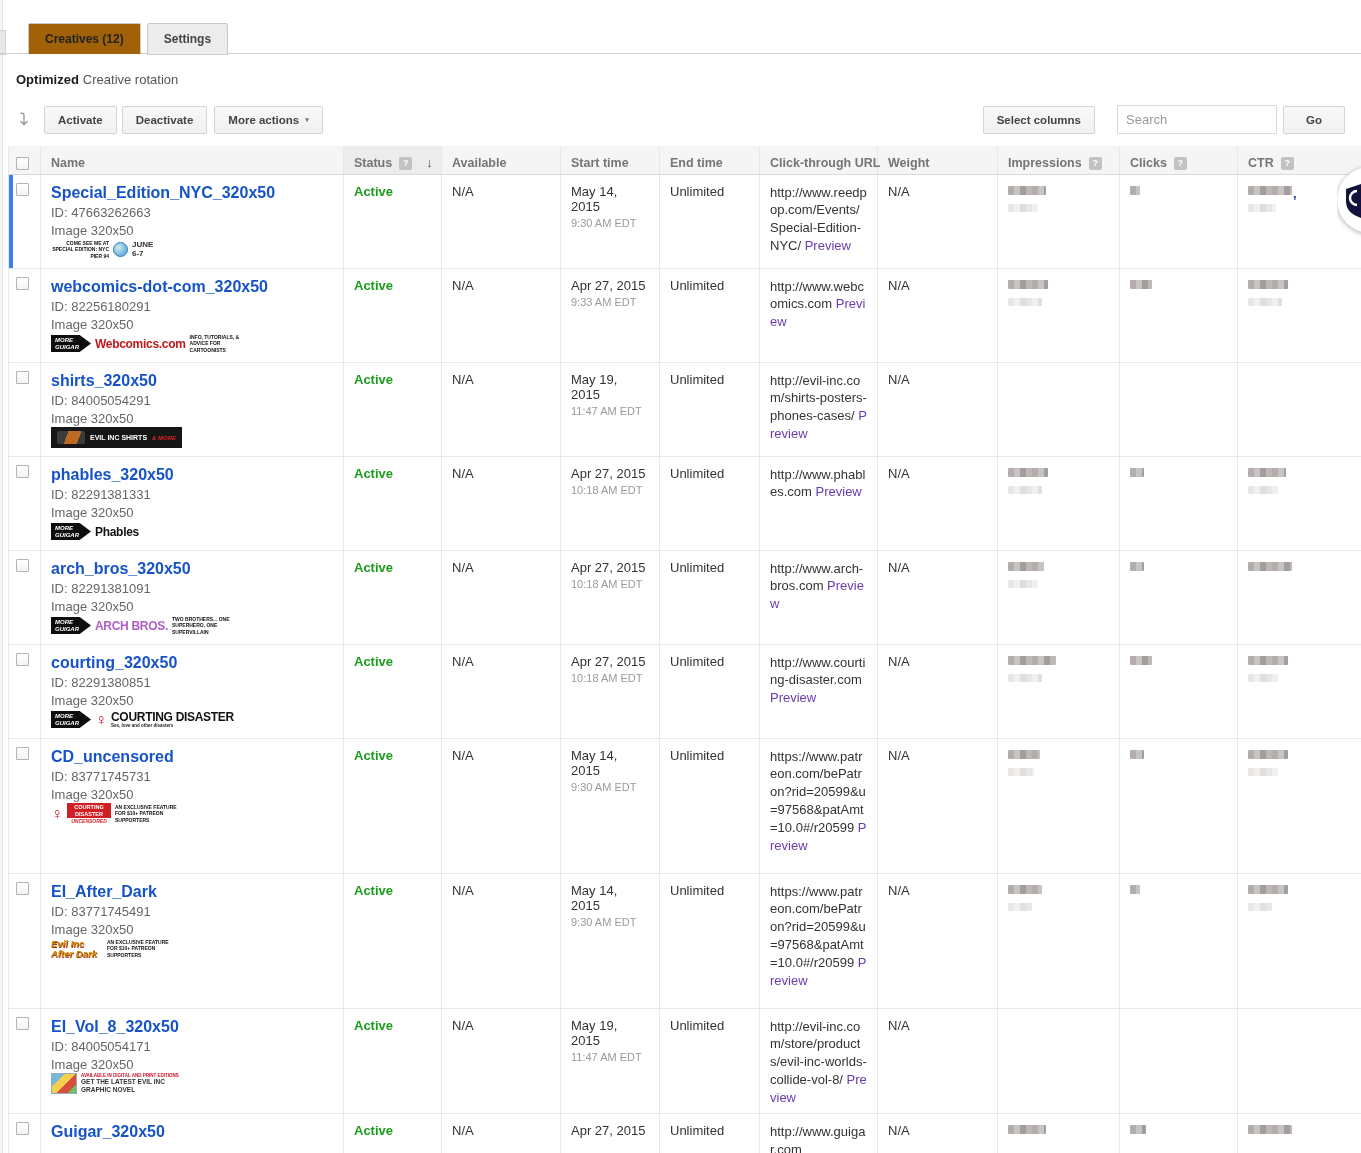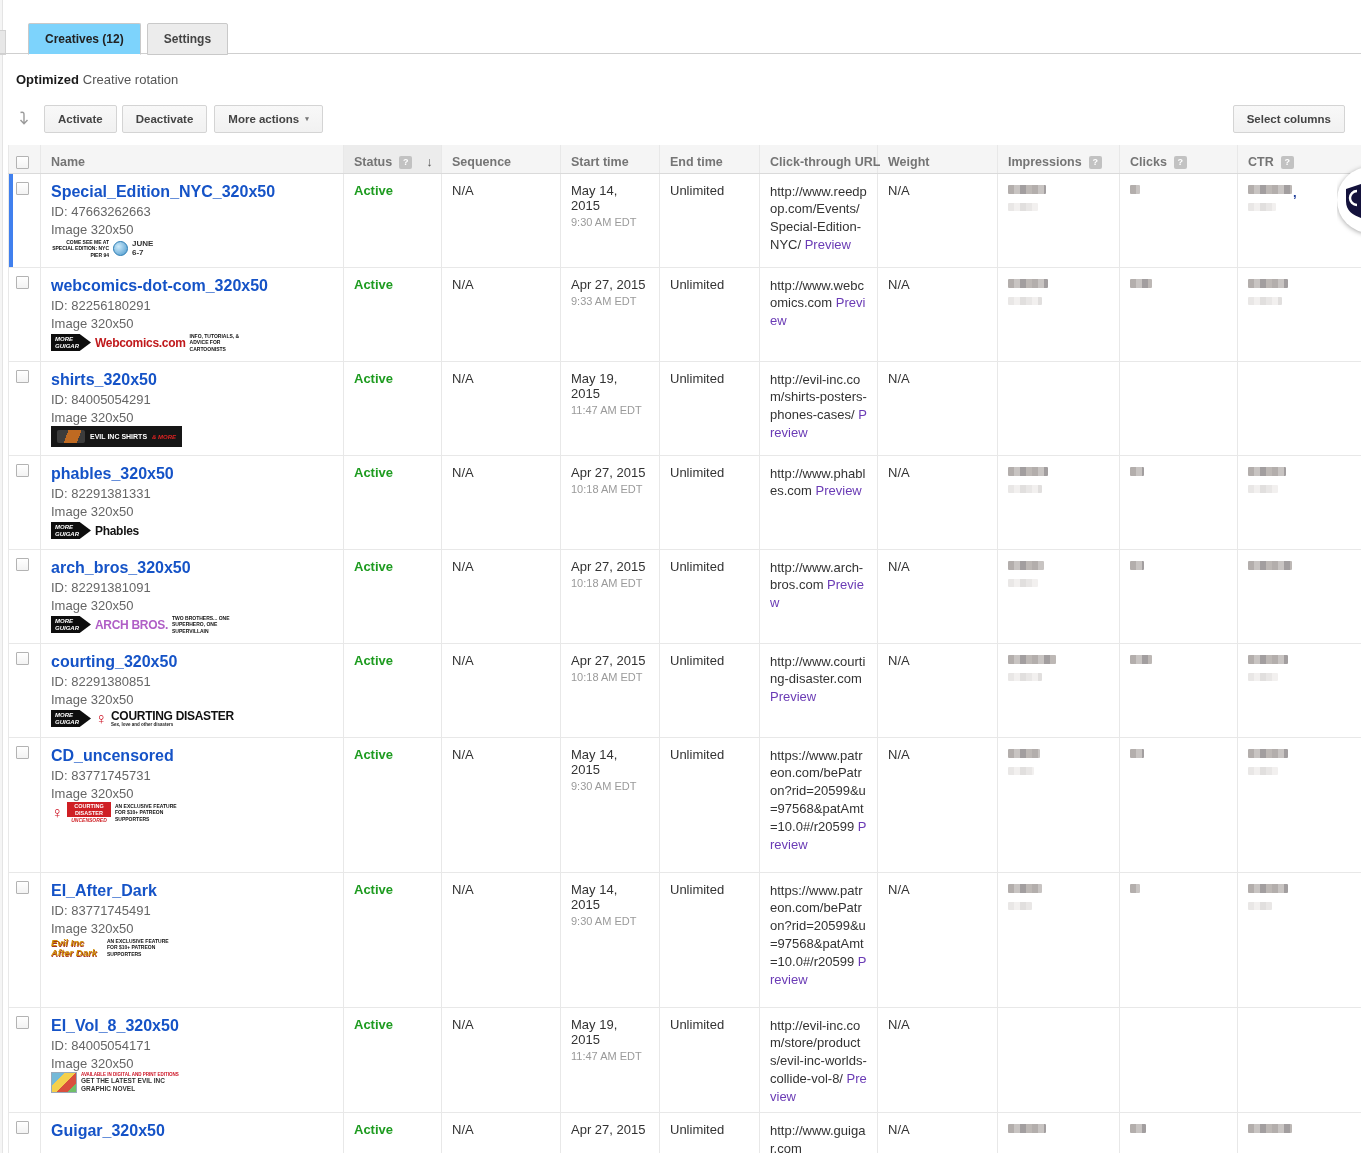--- a/index.html
+++ b/index.html
@@ -7,21 +7,21 @@
     font-family:"Liberation Sans","DejaVu Sans",sans-serif; font-size:13px; color:#333; position:relative; }
 
   
   .edge-strip{position:absolute;left:0;top:0;bottom:0;width:3px;background:#f5f5f5;border-right:1px solid #e4e4e4;}
   .edge-tab{position:absolute;left:0;top:30px;width:6px;height:25px;background:#e7e7e7;border:1px solid #d2d2d2;border-left:none;}
 
   
   .tabbar{position:relative;margin-top:22px;height:32px;border-bottom:1px solid #cfcfcf;padding-left:28px;display:flex;gap:6px;}
   .tab{height:32px;padding:0 16px;display:flex;align-items:center;font-size:12px;font-weight:bold;
        border:1px solid #c9c9c9;border-radius:2px 2px 0 0;cursor:pointer;position:relative;top:1px;}
-  .tab.active{background:#7dd3fc;border-bottom:1px solid #fff;color:#222;}
+  .tab.active{background:#a16207;border-bottom:1px solid #fff;color:#222;}
   .tab.inactive{background:#ececec;color:#444;}
 
   .subheader{padding:18px 0 14px 16px;font-size:13px;color:#555;}
   .subheader b{color:#1b1b1b;margin-right:4px;}
 
   
   .toolbar{display:flex;align-items:center;padding:4px 16px 10px 14px;}
   .dl-icon{width:20px;height:20px;margin-right:10px;display:flex;align-items:center;justify-content:center;}
   .btn{height:28px;padding:0 13px;background:linear-gradient(#f8f8f8,#f1f1f1);border:1px solid #d4d4d4;border-radius:2px;
        font-size:11.5px;font-weight:bold;color:#444;display:inline-flex;align-items:center;gap:6px;cursor:pointer;}
@@ -117,20 +117,24 @@
       </svg>
   </span>
   <button class="btn">Activate</button>
   <button class="btn">Deactivate</button>
   <button class="btn" style="margin-left:7px">
     <span>More actions</span>
     <span class="caret">▾</span>
   </button>
   <div class="toolbar-right">
     <button class="btn">Select columns</button>
+    <span class="search-wrap">
+      <input class="search-input" placeholder="Search" style="">
+      <button class="btn" style="padding:0 22px">Go</button>
+    </span>
   </div>
 </div>
 
 <table>
   <colgroup>
     <col style="width:32px">
       <col style="width:303px">
       <col style="width:98px">
       <col style="width:119px">
     <col style="width:99px">
@@ -143,21 +147,21 @@
   </colgroup>
   <thead>
     <tr>
       <th class="cb-cell">
           <div class="checkbox"></div>
         </th>
       <th>Name</th>
       <th class="sorted">
         <span>Status</span><span class="help-icon">?</span><span class="sort-arrow">↓</span>
       </th>
-      <th>Sequence</th>
+      <th>Available</th>
       <th>Start time</th>
       <th>End time</th>
       <th>Click-through URL</th>
       <th>Weight</th>
       <th>
         <span>Impressions</span><span class="help-icon">?</span>
       </th>
       <th>
         <span>Clicks</span><span class="help-icon">?</span>
       </th>

